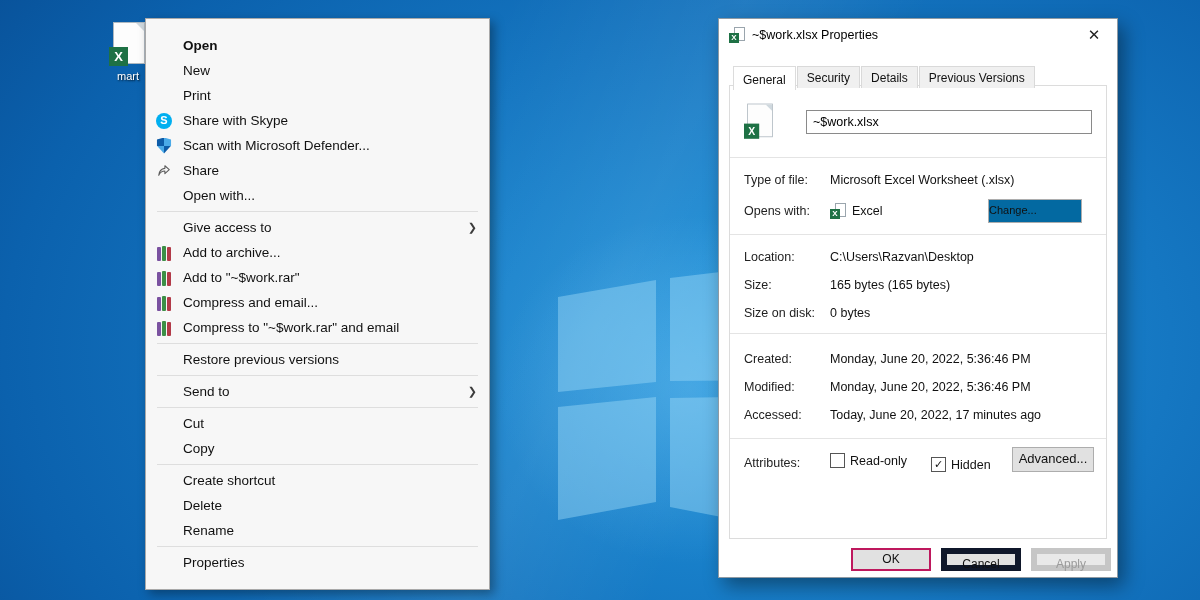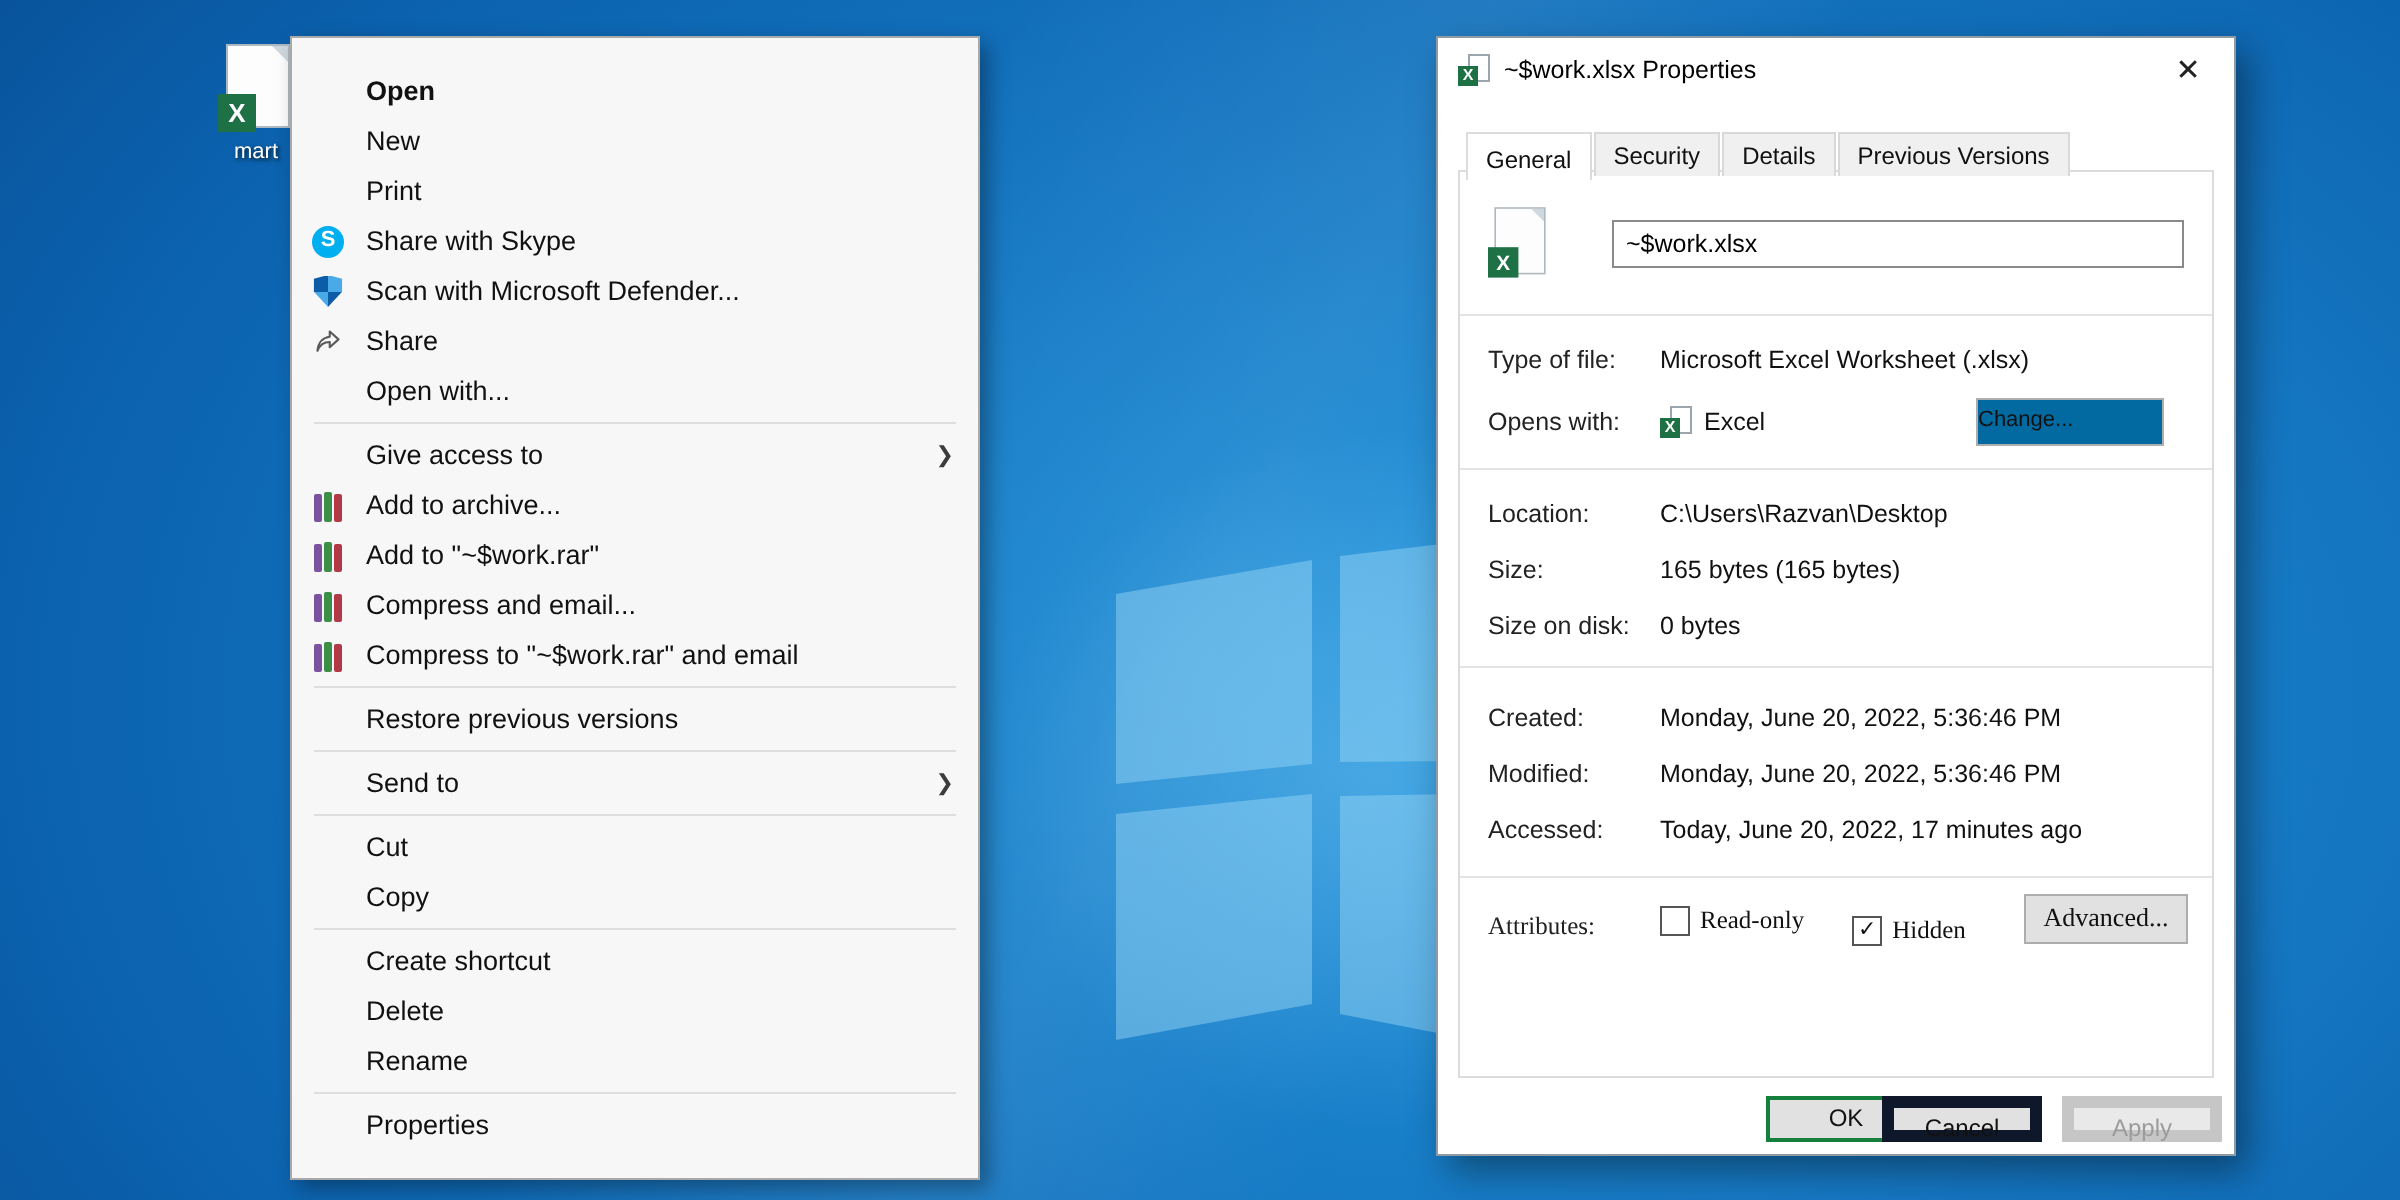--- a/index.html
+++ b/index.html
@@ -64,31 +64,31 @@
   .sec{padding:8px 14px 6px;border-bottom:1px solid #e4e4e4;}
   .sec:last-of-type{border-bottom:1px solid #e4e4e4;}
   .sec.sec-2{padding-top:11px;padding-bottom:9px;}
   .info-row{display:flex;align-items:center;height:28px;position:relative;}
   .info-row.has-button{height:34px;}
   .info-label{flex:0 0 86px;color:#222;}
   .info-value{white-space:nowrap;}
   .info-value-icon{margin-right:6px;}
   .mini-btn{position:absolute;right:10px;top:50%;transform:translateY(-50%);width:92px;height:22px;background:#0369a1;
     border:1px solid #adadad;font-size:11px;text-align:left;line-height:20px;cursor:default;}
-  .attr-row{display:flex;align-items:center;padding:14px 14px 0;position:relative;font-family:Liberation Serif, serif;}
+  .attr-row{display:flex;align-items:center;padding:14px 14px 0;position:relative;}
   .attr-row .info-label{flex:0 0 86px;}
   .cb{display:inline-flex;align-items:flex-end;gap:5px;margin-right:24px;cursor:default;}
   .cb .box{width:13px;height:13px;border:1px solid #555;background:#fff;display:flex;align-items:center;justify-content:center;
     font-size:11px;line-height:1;color:#111;}
   .adv-btn{position:absolute;right:12px;top:8px;width:80px;height:23px;background:#e1e1e1;border:1px solid #adadad;
     font-size:13px;text-align:center;line-height:21px;cursor:default;}
   .footer{position:absolute;left:0;right:0;bottom:5px;height:24px;}
   .btn{position:absolute;width:80px;height:23px;background:#e1e1e1;border:6px solid #0f172a;font-size:12px;
     text-align:center;line-height:21px;box-sizing:border-box;cursor:default;}
-  .btn.default{border:2px solid #15803d;line-height:19px;margin-left:32px;}
+  .btn.default{border:2px solid #be185d;line-height:19px;}
   .btn.disabled{color:#9b9b9b;background:#e9e9e9;border-color:#c6c6c6;}
   .btn:nth-child(1){left:132px;}
   .btn:nth-child(2){left:222px;}
   .btn:nth-child(3){left:312px;}
 </style>
 </head>
 <body>
 
 <div class="beam"></div>
 <div class="logo-glow"></div>

